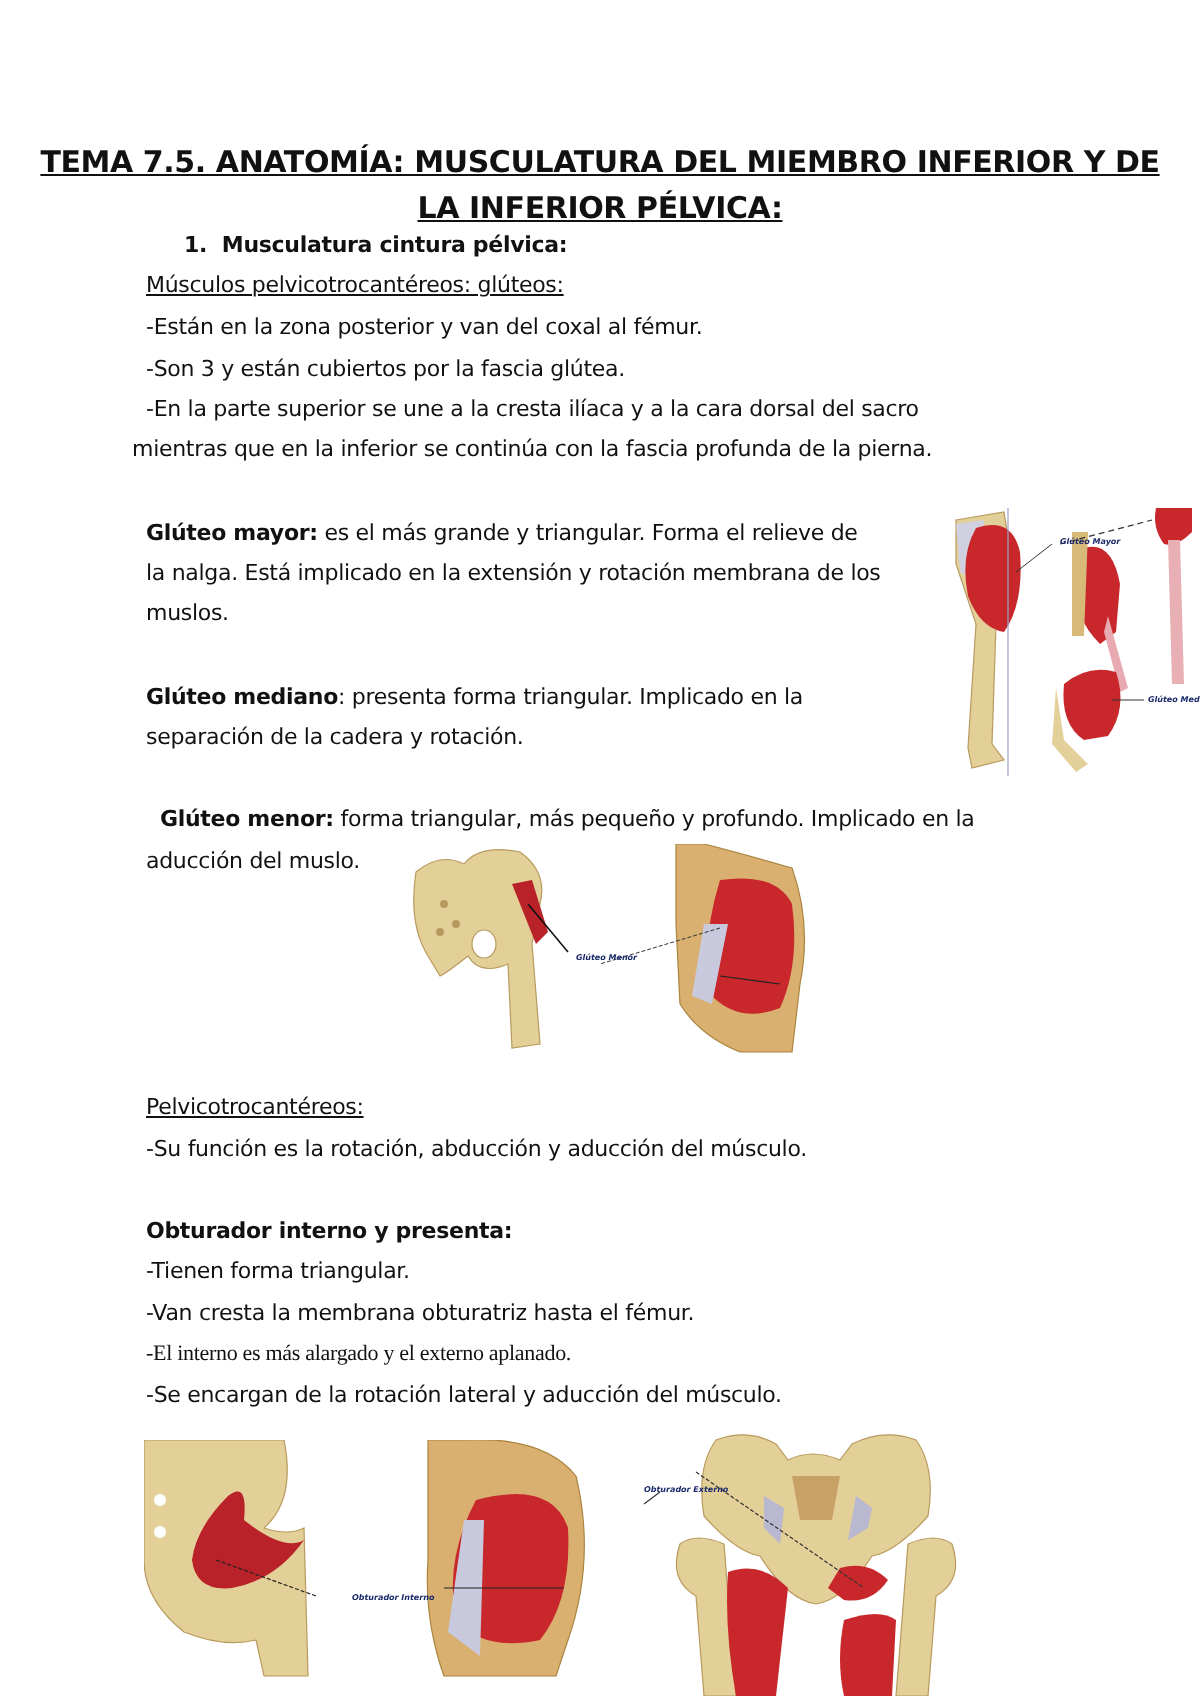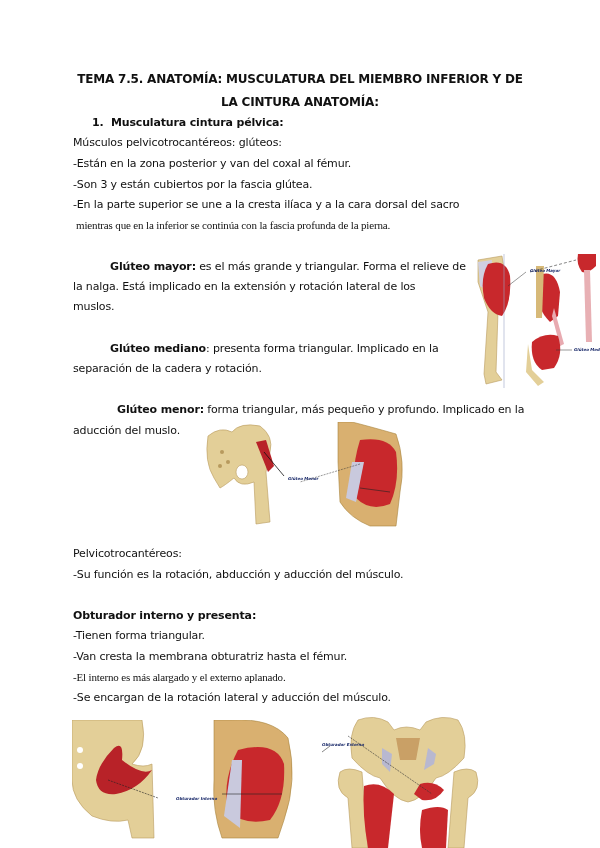--- a/index.html
+++ b/index.html
@@ -2,48 +2,48 @@
 <html><head>
   <meta charset="utf-8">
   <style>
     html, body { margin: 0; padding: 0; background: #ffffff; }
     body {
       width: 600px; height: 848px; position: relative; overflow: hidden;
       font-family: "DejaVu Sans", sans-serif; color: #111;
     }
     .page { position: absolute; left: 0; top: 0; width: 600px; height: 848px; }
     .txt { position: absolute; font-size: 11px; line-height: 20px; white-space: nowrap; letter-spacing: -0.15px; }
-    .title { position: absolute; left: 0; width: 600px; text-align: center; font-weight: bold; font-size: 12px; letter-spacing: -0.2px; }
-    .u { }
-    b { font-weight: bold; margin-left: 37px; }
+    .title { position: absolute; left: 0; width: 600px; text-align: center; font-weight: bold; font-size: 15px; text-decoration: underline; letter-spacing: -0.2px; }
+    .u { text-decoration: underline; }
+    b { font-weight: bold; }
     .fig { position: absolute; }
     .lbl { position: absolute; font-size: 4px; color: #1a2a6a; font-style: italic; font-weight: bold; white-space: nowrap; }
   </style>
 </head>
 <body>
 
 <div class="page">
 
   <div class="title" style="top:72px;">TEMA 7.5. ANATOMÍA: MUSCULATURA DEL MIEMBRO INFERIOR Y DE</div>
-  <div class="title" style="top:95px;">LA CINTURA ANATOMÍA:</div>
+  <div class="title" style="top:95px;">LA INFERIOR PÉLVICA:</div>
 
   <div class="txt" style="left:92px; top:113px; font-weight:bold;">
     <span>1.</span>&nbsp;&nbsp;<span>Musculatura cintura pélvica:</span>
   </div>
 
   <div class="txt u" style="left:73px; top:133px;">Músculos pelvicotrocantéreos: glúteos:</div>
   <div class="txt" style="left:73px; top:154px;">-Están en la zona posterior y van del coxal al fémur.</div>
   <div class="txt" style="left:73px; top:175px;">-Son 3 y están cubiertos por la fascia glútea.</div>
   <div class="txt" style="left:73px; top:195px;">-En la parte superior se une a la cresta ilíaca y a la cara dorsal del sacro</div>
-  <div class="txt" style="left:76px; top:215px;font-family:Liberation Serif, serif;">mientras que en la inferior se continúa con la fascia profunda de la pierna.</div>
+  <div class="txt" style="left:66px; top:215px;">mientras que en la inferior se continúa con la fascia profunda de la pierna.</div>
 
   <div class="txt" style="left:73px; top:257px;">
     <b>Glúteo mayor:</b><span> es el más grande y triangular. Forma el relieve de</span>
   </div>
-  <div class="txt" style="left:73px; top:277px;">la nalga. Está implicado en la extensión y rotación lateral de los</div>
+  <div class="txt" style="left:73px; top:277px;">la nalga. Está implicado en la extensión y rotación membrana de los</div>
   <div class="txt" style="left:73px; top:297px;">muslos.</div>
 
   <div class="txt" style="left:73px; top:339px;">
     <b>Glúteo mediano</b><span>: presenta forma triangular. Implicado en la</span>
   </div>
   <div class="txt" style="left:73px; top:359px;">separación de la cadera y rotación.</div>
 
   <div class="txt" style="left:80px; top:400px;">
     <b>Glúteo menor:</b><span> forma triangular, más pequeño y profundo. Implicado en la</span>
   </div>

